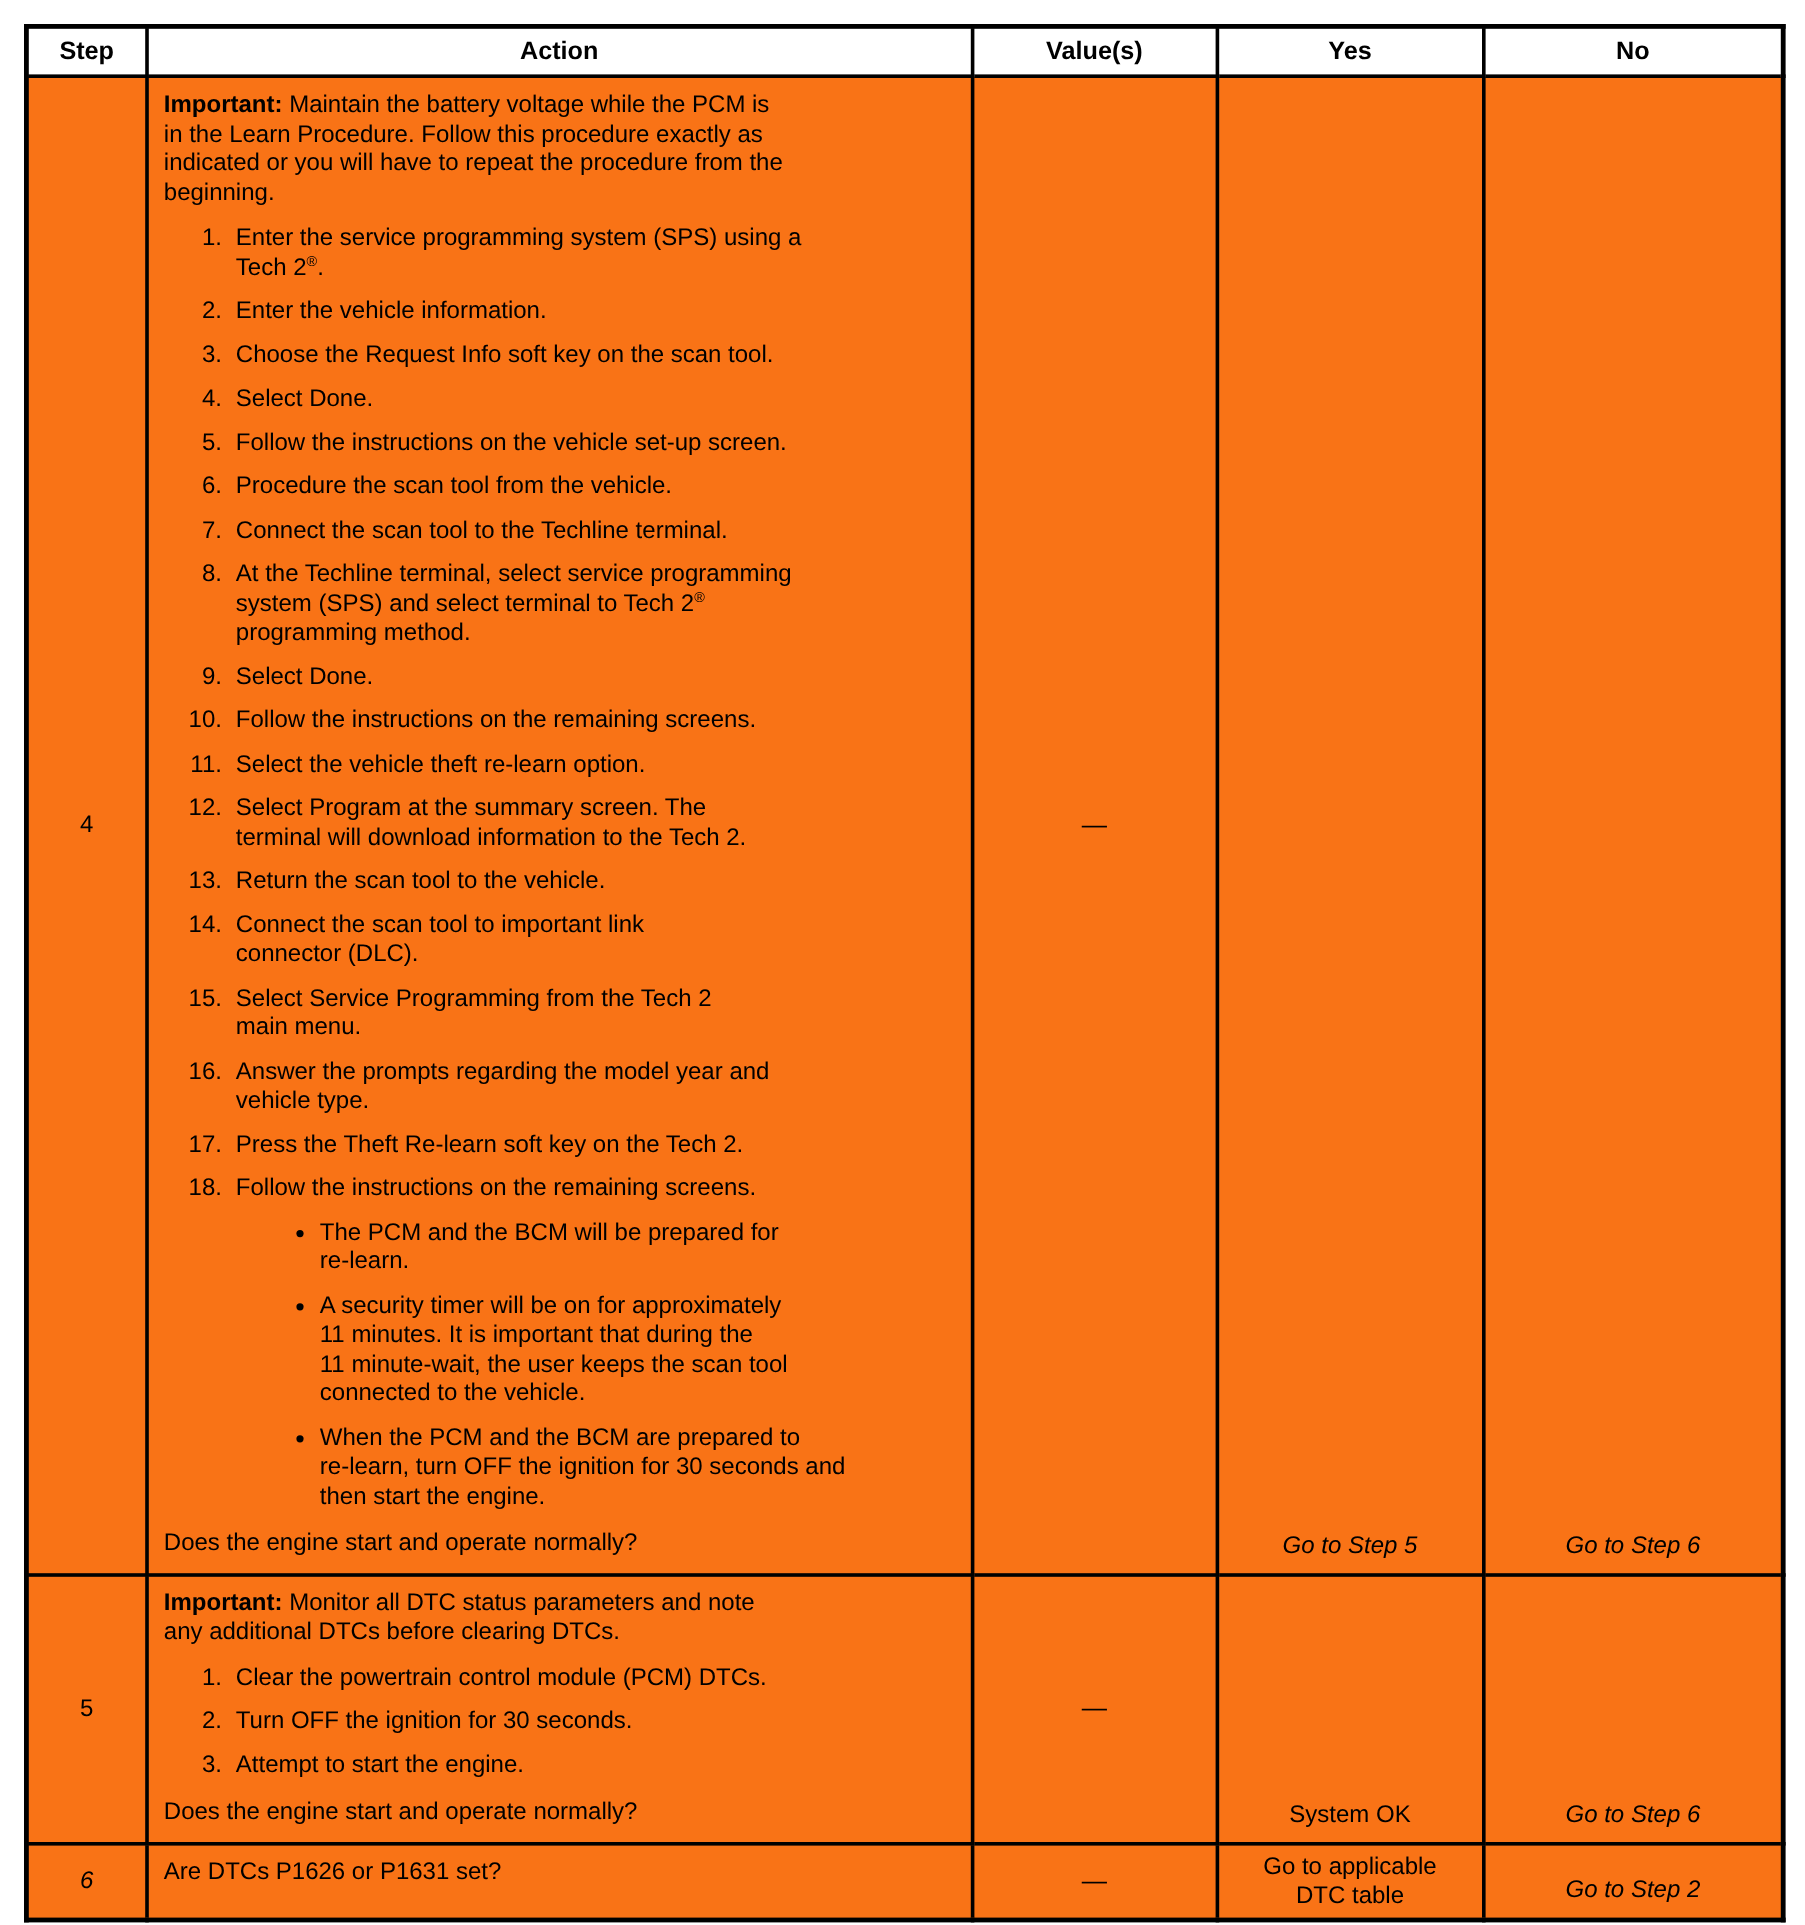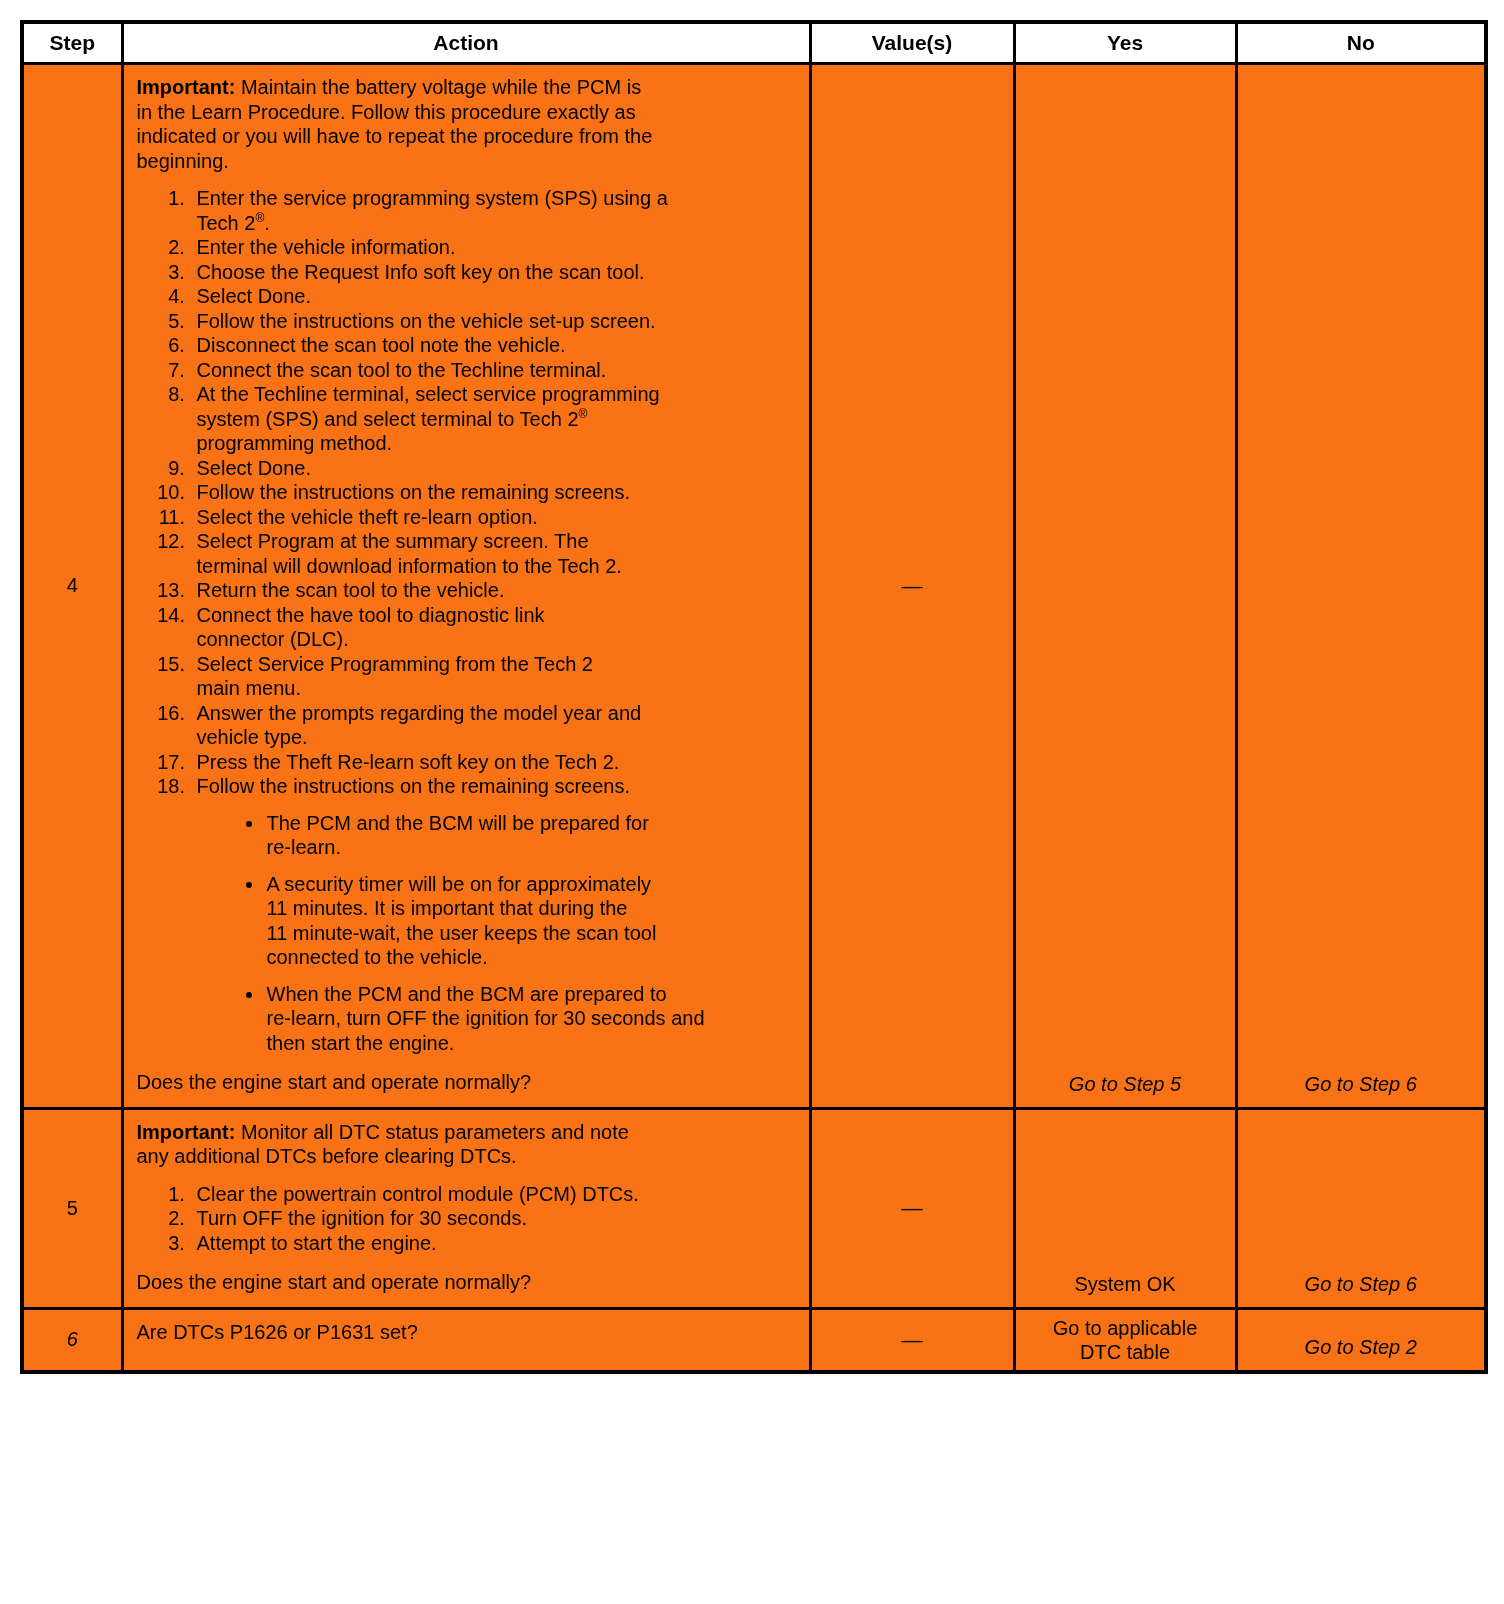--- a/index.html
+++ b/index.html
@@ -64,20 +64,21 @@
     padding: 9px 12px 11px 12px;
     line-height: 24.5px;
   }
   .imp-label { font-weight: bold; }
   ol.action-steps {
     margin: 13px 0 0 0;
     padding: 0 0 0 54px;
     list-style: decimal outside;
   }
   ol.action-steps > li {
+    margin-top: 12px;
     white-space: pre-line;
     padding-left: 6px;
   }
   ul.action-bullets {
     margin: 12px 0 0 0;
     padding: 0 0 0 116px;
     list-style: disc outside;
   }
   ul.action-bullets > li {
     margin-top: 12px;
@@ -124,32 +125,32 @@
 in the Learn Procedure. Follow this procedure exactly as
 indicated or you will have to repeat the procedure from the
 beginning.</span></div>
             <ol class="action-steps">
                 <li class="reg-scope">Enter the service programming system (SPS) using a
 Tech 2<sup>®</sup>.</li>
                 <li class="reg-scope">Enter the vehicle information.</li>
                 <li class="reg-scope">Choose the Request Info soft key on the scan tool.</li>
                 <li class="reg-scope">Select Done.</li>
                 <li class="reg-scope">Follow the instructions on the vehicle set-up screen.</li>
-                <li class="reg-scope">Disconnect the scan tool note the vehicle.</li>
+                <li class="reg-scope">Procedure the scan tool from the vehicle.</li>
                 <li class="reg-scope">Connect the scan tool to the Techline terminal.</li>
                 <li class="reg-scope">At the Techline terminal, select service programming
 system (SPS) and select terminal to Tech 2<sup>®</sup>
 programming method.</li>
                 <li class="reg-scope">Select Done.</li>
                 <li class="reg-scope">Follow the instructions on the remaining screens.</li>
                 <li class="reg-scope">Select the vehicle theft re-learn option.</li>
                 <li class="reg-scope">Select Program at the summary screen. The
 terminal will download information to the Tech 2.</li>
                 <li class="reg-scope">Return the scan tool to the vehicle.</li>
-                <li class="reg-scope">Connect the have tool to diagnostic link
+                <li class="reg-scope">Connect the scan tool to important link
 connector (DLC).</li>
                 <li class="reg-scope">Select Service Programming from the Tech 2
 main menu.</li>
                 <li class="reg-scope">Answer the prompts regarding the model year and
 vehicle type.</li>
                 <li class="reg-scope">Press the Theft Re-learn soft key on the Tech 2.</li>
                 <li class="reg-scope">Follow the instructions on the remaining screens.</li>
               </ol>
             <ul class="action-bullets">
                 <li class="reg-scope">The PCM and the BCM will be prepared for

